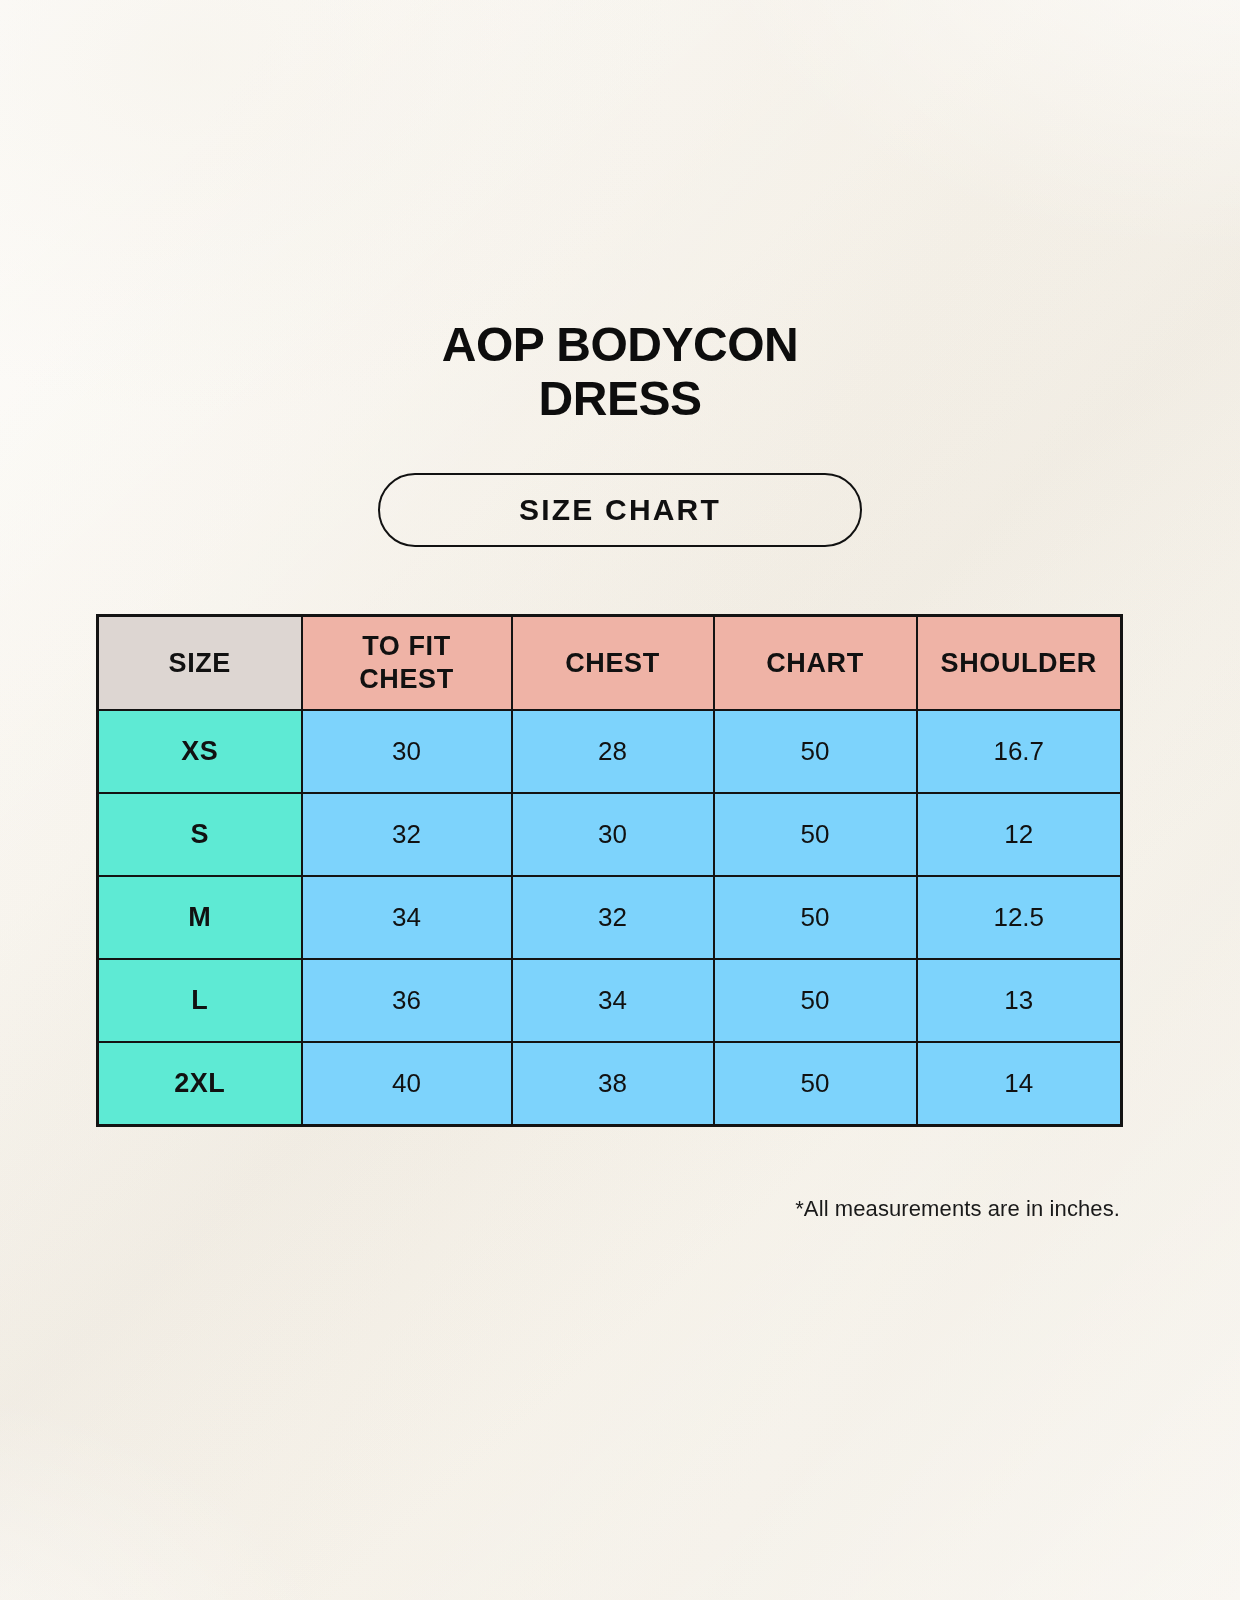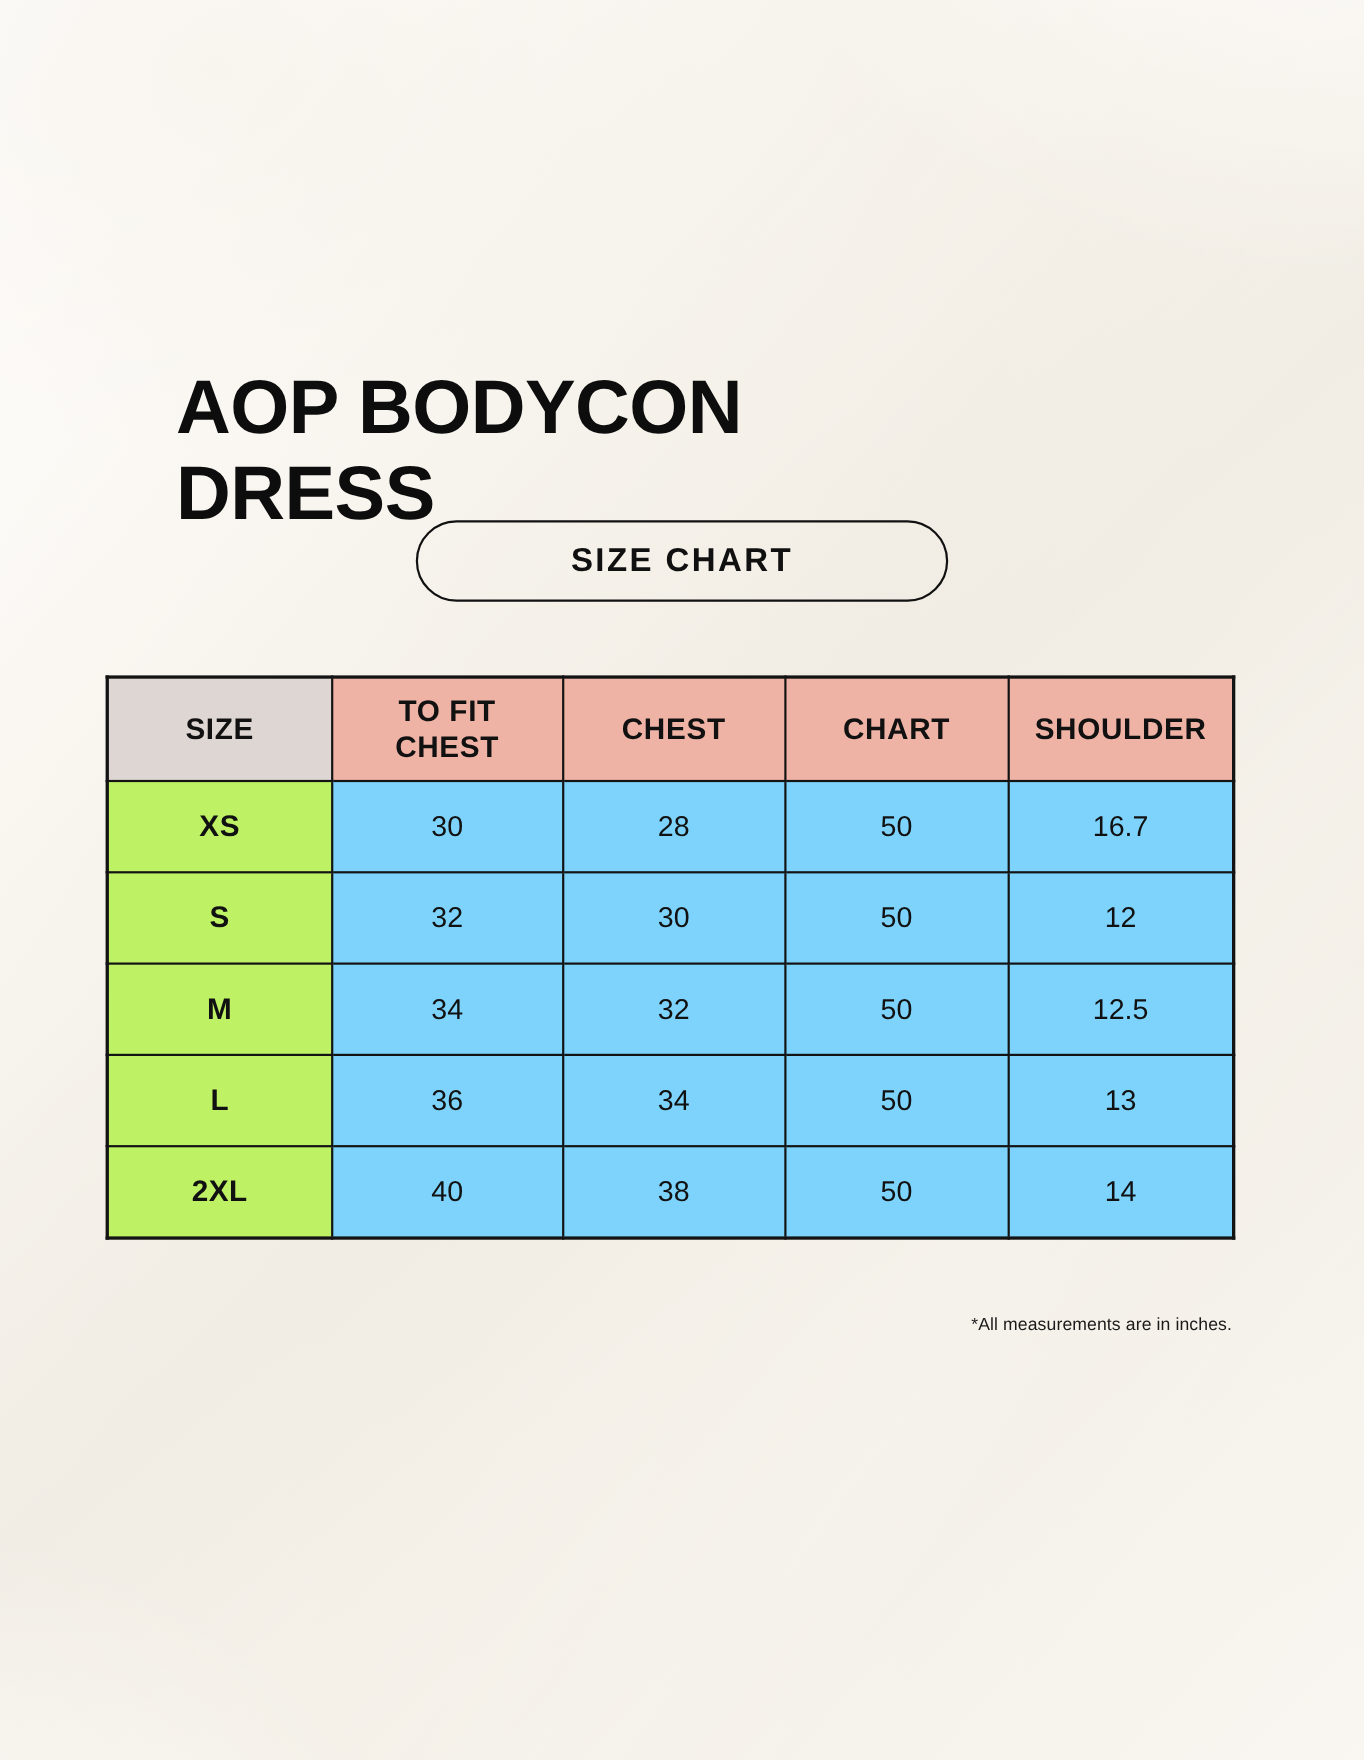--- a/index.html
+++ b/index.html
@@ -61,21 +61,22 @@
     position: relative;
     width: 1240px;
     height: 1600px;
   }
 
   .title {
     position: absolute;
     left: 160px;
     top: 286px;
     width: 920px;
-    font-size: 69px;
+    text-align: center;
+    font-size: 48px;
     line-height: 1.13;
     font-weight: 700;
     letter-spacing: -0.5px;
     color: #0d0d0d;
     white-space: pre-line;
   }
 
   .badge-wrap {
     position: absolute;
     left: 0;
@@ -141,31 +142,31 @@
     background: #ddd6d2;
   }
 
   tbody td {
     height: 81px;
     font-size: 26px;
     font-weight: 400;
     background: #7dd3fc;
   }
   tbody td.size-cell {
-    background: #bef264;
+    background: #5eead4;
     font-weight: 700;
     font-size: 27px;
     letter-spacing: 0.5px;
   }
 
   .footnote {
     position: absolute;
     right: 120px;
     top: 1196px;
-    font-size: 16px;
+    font-size: 22px;
     font-weight: 500;
     color: #1a1a1a;
     letter-spacing: 0.1px;
   }
 </style>
 </head>
 <body>
 
 <div class="page">
 

